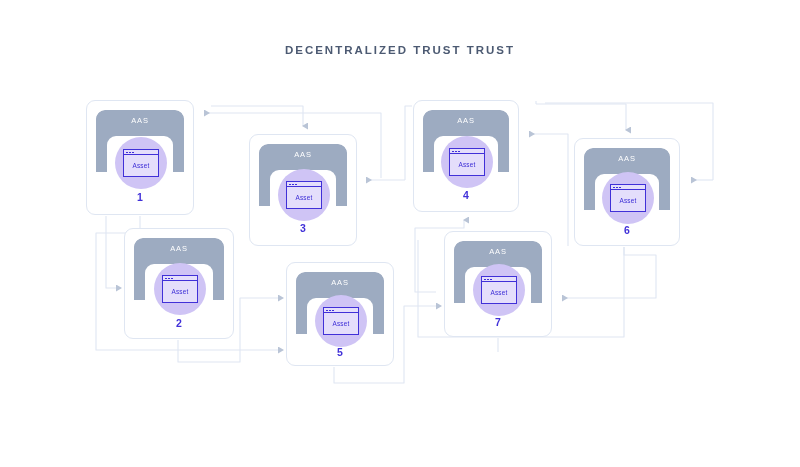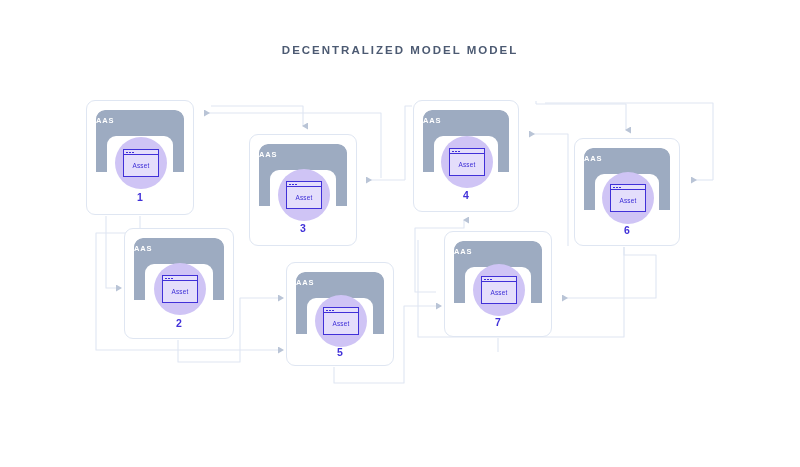--- a/index.html
+++ b/index.html
@@ -54,24 +54,25 @@
     position:absolute;
     left:11px;right:11px;
     top:26px;
     bottom:-26px;
     background:#ffffff;
     border-radius:9px 9px 0 0;
   }
   .arch-label{
     position:absolute;
     left:0;right:0;top:6px;
+    text-align:center;
     font-size:7.5px;
     letter-spacing:0.8px;
     color:#ffffff;
-    font-weight:bold;
+    font-weight:normal;
     z-index:2;
     user-select:none;
   }
   .circle{
     position:absolute;
     border-radius:50%;
     background:#cfc4f5;
     z-index:4;
   }
   .asset-icon{
@@ -113,21 +114,21 @@
     color:#4030d8;
     z-index:6;
     user-select:none;
   }
 </style>
 </head>
 <body>
 
 <div id="canvas">
 
-  <div class="title">DECENTRALIZED MODEL MODEL</div>
+  <div class="title">DECENTRALIZED TRUST TRUST</div>
 
   <svg id="edges" viewBox="0 0 800 467" width="800" height="467">
     <defs>
       <marker id="ah-l" markerWidth="7" markerHeight="7" refX="6" refY="3.5" orient="auto" markerUnits="userSpaceOnUse">
         <path d="M6,0 L6,7 L0,3.5 Z" fill="#b9c4d6"></path>
       </marker>
       <marker id="ah-r" markerWidth="7" markerHeight="7" refX="1" refY="3.5" orient="auto" markerUnits="userSpaceOnUse">
         <path d="M1,0 L1,7 L7,3.5 Z" fill="#b9c4d6"></path>
       </marker>
       <marker id="ah-d" markerWidth="7" markerHeight="7" refX="3.5" refY="6" orient="auto" markerUnits="userSpaceOnUse">

